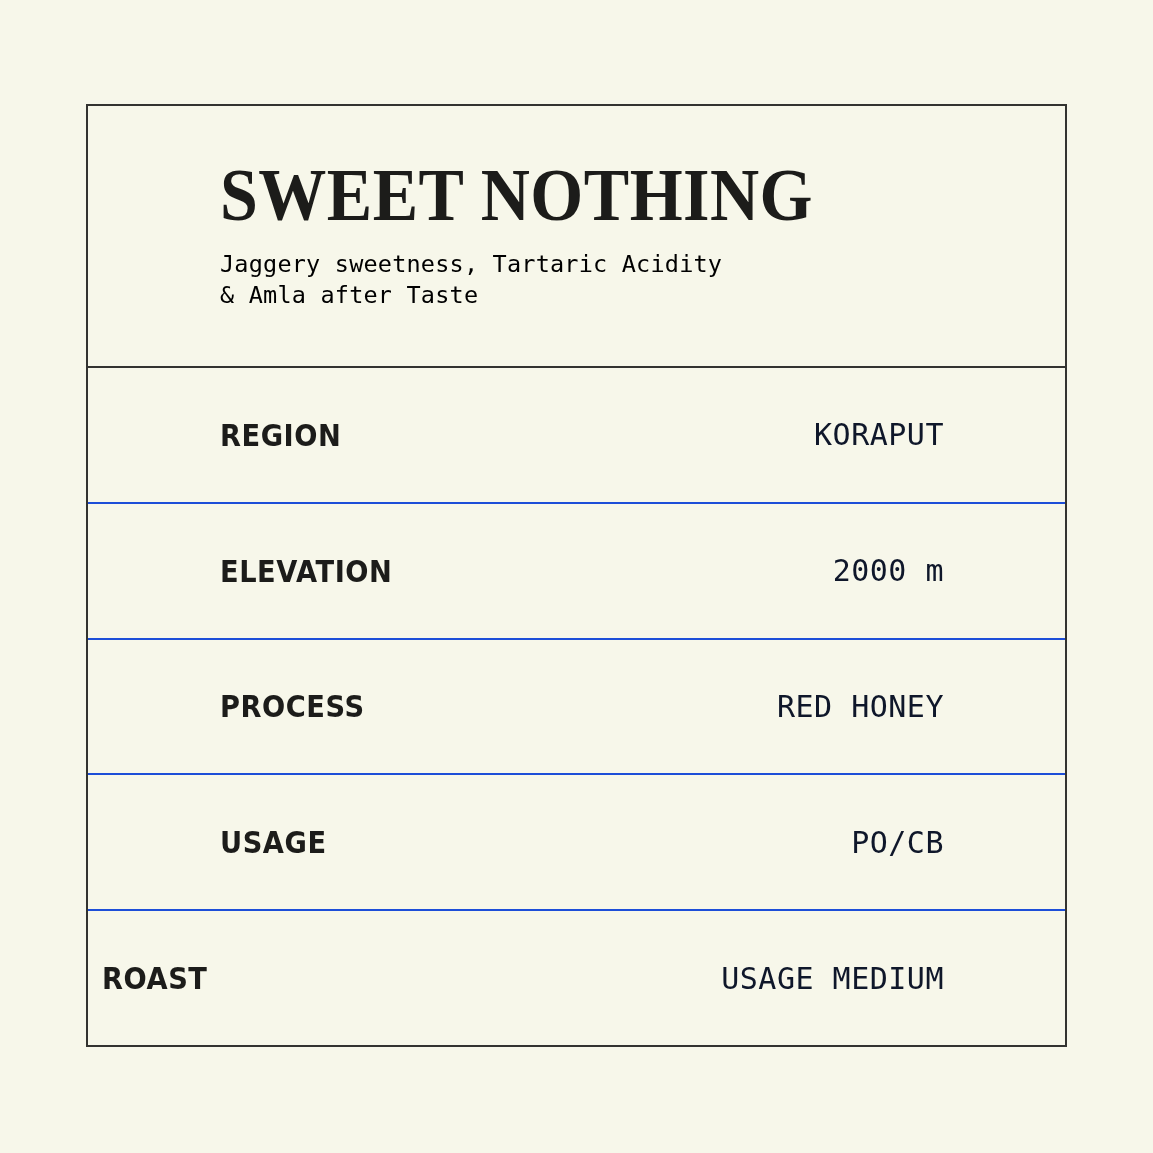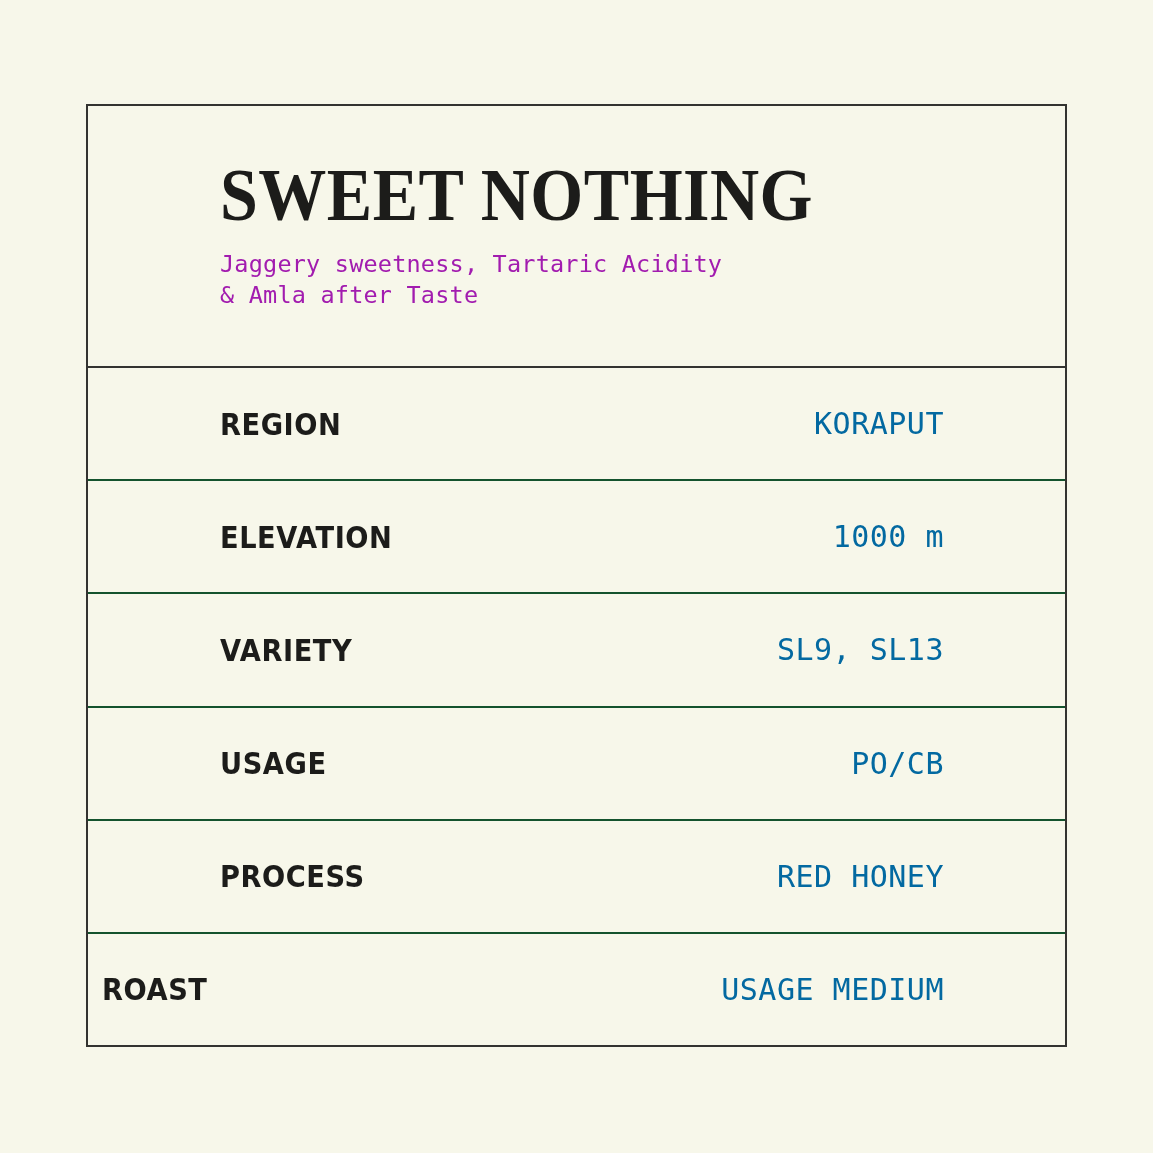--- a/index.html
+++ b/index.html
@@ -60,39 +60,39 @@
     transform-origin: left center;
     white-space: nowrap;
   }
 
   .product-tagline {
     margin: 20px 0 0 0;
     font-family: "DejaVu Sans Mono", "Liberation Mono", monospace;
     font-size: 23.5px;
     line-height: 31px;
     letter-spacing: 0.2px;
-    color: #a21caf;
+    color: #000000;
     white-space: pre-line;
   }
 
   
   .spec-rows {
     flex: 1 1 auto;
     display: flex;
     flex-direction: column;
   }
 
   .spec-row {
     box-sizing: border-box;
     flex: 1 1 0;
     display: flex;
     align-items: center;
     justify-content: space-between;
     padding: 0 121px 0 132px;
-    border-bottom: 2px solid #14532d;
+    border-bottom: 2px solid #1d4ed8;
   }
   .spec-row:last-child {
     border-bottom: none;
     padding-left: 14px;
   }
 
   .spec-label {
     font-family: "DejaVu Sans", "Liberation Sans", sans-serif;
     font-weight: 700;
     font-size: 31px;
@@ -100,21 +100,21 @@
     color: #1c1c1a;
     transform: scaleX(0.88);
     transform-origin: left center;
     white-space: nowrap;
   }
 
   .spec-value {
     font-family: "DejaVu Sans Mono", "Liberation Mono", monospace;
     font-size: 30px;
     letter-spacing: 0.5px;
-    color: #0369a1;
+    color: #0f172a;
     white-space: nowrap;
     text-align: right;
   }
 </style>
 </head>
 <body>
 
 <div class="page">
 
   <section class="spec-card">
@@ -127,36 +127,32 @@
 
     <div class="spec-rows">
 
       <div class="spec-row">
         <span class="spec-label">REGION</span>
         <span class="spec-value">KORAPUT</span>
       </div>
 
       <div class="spec-row">
         <span class="spec-label">ELEVATION</span>
-        <span class="spec-value">1000 m</span>
+        <span class="spec-value">2000 m</span>
       </div>
 
+
       <div class="spec-row">
-        <span class="spec-label">VARIETY</span>
-        <span class="spec-value">SL9, SL13</span>
+        <span class="spec-label">PROCESS</span>
+        <span class="spec-value">RED HONEY</span>
       </div>
 
       <div class="spec-row">
         <span class="spec-label">USAGE</span>
         <span class="spec-value">PO/CB</span>
-      </div>
-
-      <div class="spec-row">
-        <span class="spec-label">PROCESS</span>
-        <span class="spec-value">RED HONEY</span>
       </div>
 
       <div class="spec-row">
         <span class="spec-label">ROAST</span>
         <span class="spec-value">USAGE MEDIUM</span>
       </div>
 
     </div>
   </section>
 

